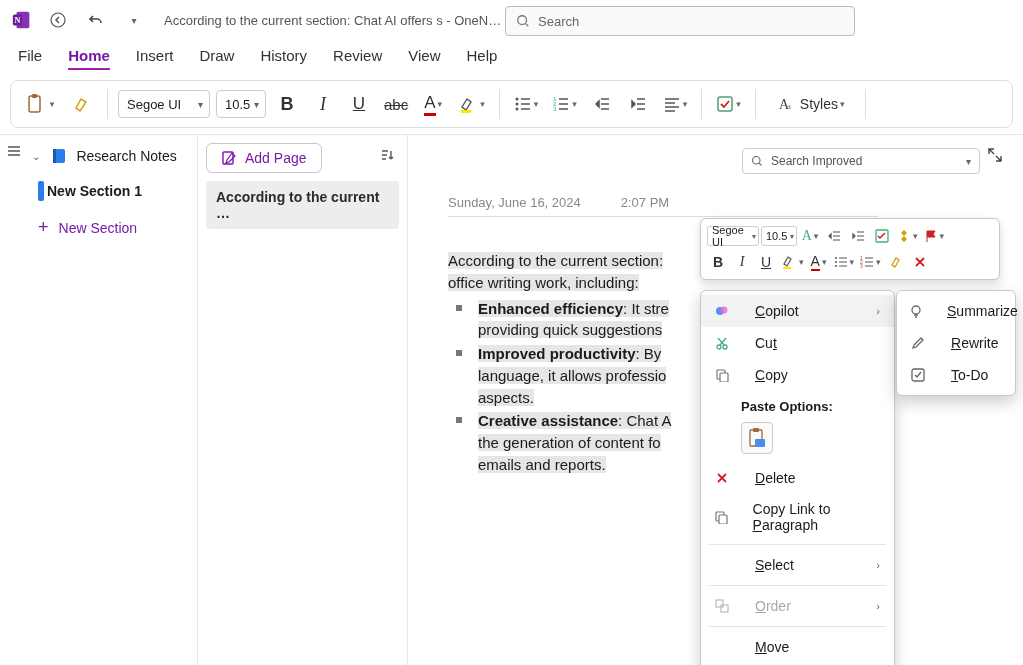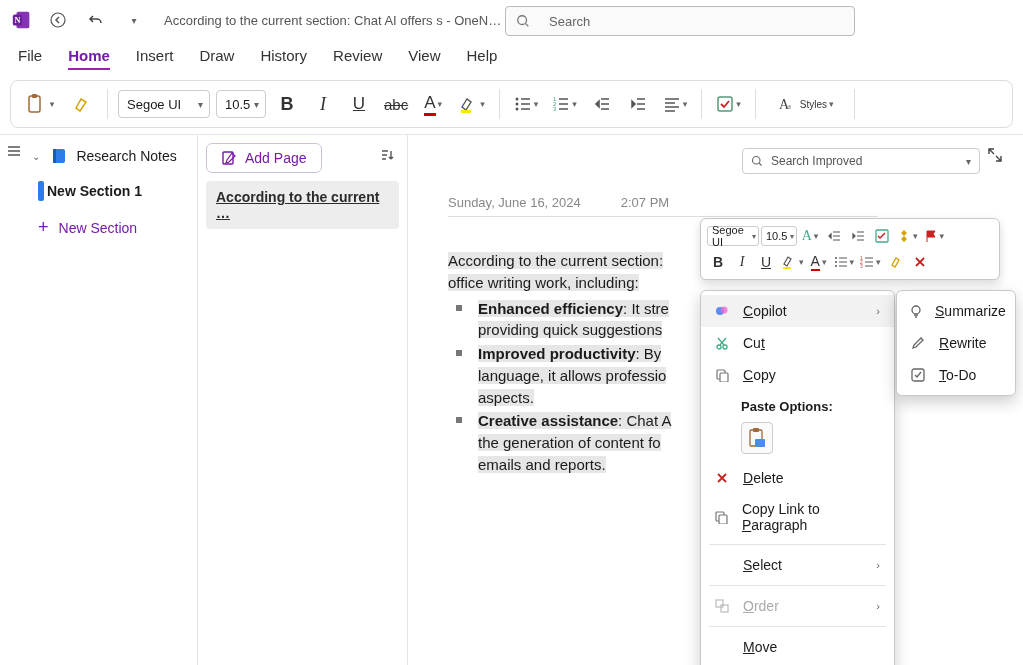--- a/index.html
+++ b/index.html
@@ -4,21 +4,21 @@
 <style>
 * { box-sizing: border-box; margin: 0; padding: 0; }
 body { font-family: "Segoe UI", sans-serif; font-size: 13px; background: #fff; width: 1023px; height: 665px; overflow: hidden; position: relative; color: #1b1b1b; }
 
 
 .titlebar { display: flex; align-items: center; height: 40px; padding: 0 10px; gap: 10px; }
 .app-icon { width: 24px; height: 24px; display: flex; align-items: center; justify-content: center; }
 .app-icon svg { width: 22px; height: 22px; }
 .tb-btn { width: 28px; height: 28px; display: flex; align-items: center; justify-content: center; border-radius: 4px; }
 .win-title { font-size: 13px; color: #555; margin-left: 6px; white-space: nowrap; }
-.search-top { margin-left: auto; margin-right: auto; border: 1px solid #bbb; border-radius: 4px; height: 30px; width: 350px; display: flex; align-items: center; padding: 0 10px; gap: 19px; color: #666; background: #fafafa; position: absolute; left: 505px; top: 6px; }
+.search-top { margin-left: auto; margin-right: auto; border: 1px solid #bbb; border-radius: 4px; height: 30px; width: 350px; display: flex; align-items: center; padding: 0 10px; gap: 8px; color: #666; background: #fafafa; position: absolute; left: 505px; top: 6px; }
 
 
 .ribbon-tabs { display: flex; align-items: center; height: 36px; padding: 0 18px; gap: 26px; font-size: 15px; color: #333; }
 .ribbon-tab { padding-bottom: 4px; border-bottom: 2px solid transparent; cursor: pointer; }
 .ribbon-tab.active { color: #7719aa; border-bottom: 2px solid #a21caf; font-weight: 600; }
 
 
 .ribbon { display: flex; align-items: center; height: 48px; border: 1px solid #ddd; border-radius: 8px; margin: 4px 10px 6px 10px; padding: 0 6px; gap: 6px; }
 .rb-btn { height: 34px; min-width: 30px; display: flex; align-items: center; justify-content: center; border-radius: 4px; padding: 0 4px; font-size: 16px; color: #333; position: relative; }
 .rb-big { width: 44px; }
@@ -38,42 +38,42 @@
 .section-item { display: flex; align-items: center; gap: 3px; padding: 8px 10px; font-size: 14px; cursor: pointer; }
 .section-item.active { background: #fff; font-weight: 700; }
 .section-tab { width: 6px; height: 20px; background: #2b7de9; border-radius: 2px; }
 .new-section { color: #7719aa; display: flex; align-items: center; gap: 10px; padding: 8px 10px; font-size: 14px; cursor: pointer; }
 
 
 .pages-panel { width: 210px; border-right: 1px solid #e5e5e5; padding: 8px 8px; }
 .add-page-row { display: flex; justify-content: space-between; margin-bottom: 8px; }
 .add-page { border: 1px solid #d0c0e0; color: #7719aa; border-radius: 6px; padding: 6px 14px; font-size: 14px; display: flex; align-items: center; gap: 8px; cursor: pointer; }
 .sort-btn { width: 24px; height: 24px; display: flex; align-items: center; justify-content: center; color: #555; }
-.page-item { background: #ededed; border-radius: 4px; padding: 8px 10px; font-size: 14px; font-weight: 700; color: #2b2b2b; cursor: pointer; text-decoration: underline; }
+.page-item { background: #ededed; border-radius: 4px; padding: 8px 10px; font-size: 14px; font-weight: 700; color: #2b2b2b; cursor: pointer; }
 
 
 .canvas { flex: 1; position: relative; background: #fff; }
 .expand-btn { position: absolute; top: 8px; right: 16px; width: 24px; height: 24px; display: flex; align-items: center; justify-content: center; color: #444; }
 .note-meta { position: absolute; top: 60px; left: 40px; display: flex; gap: 40px; font-size: 13px; color: #888; border-bottom: 1px solid #ddd; padding-bottom: 6px; width: 430px; }
 .note-body { position: absolute; top: 115px; left: 40px; width: 500px; font-size: 15px; line-height: 1.45; }
 .note-body .hl { background: #e6e6e6; }
 .bullet-list { list-style: none; padding-left: 28px; margin-top: 4px; }
 .bullet-list li { position: relative; padding-left: 2px; margin-bottom: 2px; }
 .bullet-list li::before { content: ""; position: absolute; left: -20px; top: 7px; width: 6px; height: 6px; background: #777; }
 
 
 .mini-toolbar { position: absolute; top: 218px; left: 700px; width: 300px; background: #fff; border: 1px solid #c8c8c8; border-radius: 6px; box-shadow: 0 4px 10px rgba(0,0,0,0.15); padding: 4px 6px; z-index: 40; }
 .mt-row { display: flex; align-items: center; gap: 2px; height: 26px; }
 .mt-btn { min-width: 22px; height: 22px; display: flex; align-items: center; justify-content: center; font-size: 14px; color: #333; border-radius: 3px; padding: 0 2px; }
 .mt-sel { border: 1px solid #ccc; border-radius: 3px; height: 20px; padding: 0 14px 0 4px; font-size: 11px; position: relative; background: #fff; display: flex; align-items: center; }
 .mt-sel::after { content: "▾"; position: absolute; right: 2px; font-size: 8px; color: #666; }
 
 
 .context-menu { position: absolute; top: 290px; left: 700px; width: 195px; background: #fff; border: 1px solid #c8c8c8; border-radius: 6px; box-shadow: 0 6px 16px rgba(0,0,0,0.2); z-index: 50; padding: 4px 0; font-size: 14px; }
-.cm-item { display: flex; align-items: center; gap: 12px; padding: 7px 14px 7px 12px; cursor: pointer; position: relative; }
+.cm-item { display: flex; align-items: center; gap: 24px; padding: 7px 14px 7px 12px; cursor: pointer; position: relative; }
 .cm-item:hover, .cm-item.hover { background: #f2f2f2; }
 .cm-item .ico { width: 18px; height: 18px; display: flex; align-items: center; justify-content: center; color: #555; font-size: 14px; }
 .cm-item .arrow { margin-left: auto; font-size: 11px; color: #666; }
 .cm-item.disabled { color: #aaa; }
 .cm-item.disabled .ico { color: #ccc; }
 .cm-label { font-weight: 700; padding: 8px 14px 4px 40px; font-size: 13px; }
 .cm-paste-opt { padding: 4px 14px 8px 40px; }
 .paste-tile { width: 32px; height: 32px; border: 1px solid #ccc; border-radius: 4px; display: flex; align-items: center; justify-content: center; background: #fafafa; }
 .cm-sep { height: 1px; background: #e4e4e4; margin: 4px 8px; }
 
@@ -219,21 +219,21 @@
         <path d="M5 9l3 3 5-6" fill="none" stroke="#c22" stroke-width="1.8"></path>
       </svg>
       <span class="chev">▾</span>
     </div>
   <div class="rb-sep"></div>
   <div class="rb-btn" style="padding:0 10px">
     <svg width="20" height="20" viewBox="0 0 20 20">
         <text x="3" y="15" font-size="14" font-family="serif" fill="#444">A</text>
         <text x="11" y="15" font-size="9" font-family="serif" fill="#777">a</text>
       </svg>
-    <span style="font-size:10px;margin-left:4px">Styles</span>
+    <span style="font-size:14px;margin-left:4px">Styles</span>
       <span class="chev">▾</span>
   </div>
   <div class="rb-sep"></div>
 </div>
 
 <div class="search-nb">
   <svg width="12" height="12" viewBox="0 0 16 16">
       <circle cx="7" cy="7" r="5" fill="none" stroke="#666" stroke-width="1.5"></circle>
       <path d="M11 11l3 3" stroke="#666" stroke-width="1.5"></path>
     </svg>

